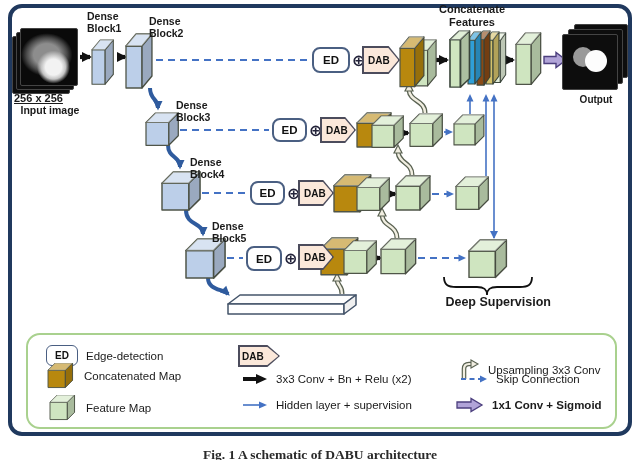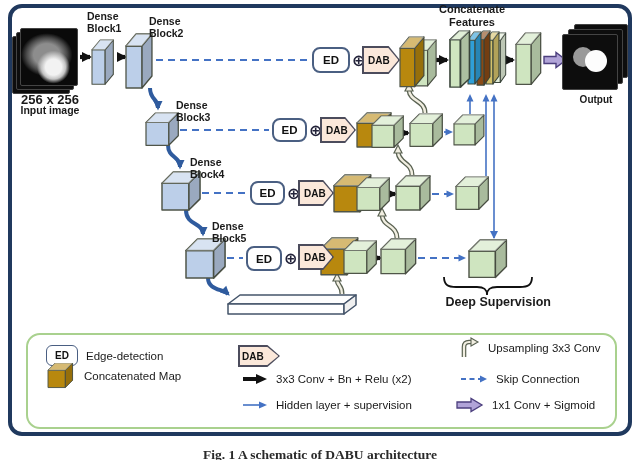--- a/index.html
+++ b/index.html
@@ -187,21 +187,21 @@
     <use href="#cube" transform="translate(344,241) scale(0.95)" fill="#cfe5c0"></use>
     <use href="#cube" transform="translate(381,239) scale(1.02)" fill="#cfe5c0"></use>
     <use href="#cube" transform="translate(469,240) scale(1.1)" fill="#cfe5c0"></use>
 
     <path d="M444,277 C444,285 448,287 456,287 L477,287 C484,287 487,289 487,295 C487,289 490,287 497,287 L520,287 C528,287 532,285 532,277" fill="none" stroke="#111" stroke-width="1.8"></path>
   </svg>
 
   <div class="imgframe abs" style="left:12px;top:36px;width:58px;height:58px;"></div>
   <div class="imgframe abs" style="left:16px;top:32px;width:58px;height:58px;"></div>
   <div class="imgframe mri abs" style="left:20px;top:28px;width:58px;height:58px;"></div>
-  <div class="lbl" style="left:14px;top:92px;width:72px;text-align:center;font-size:13px;">256 x 256</div>
+  <div class="lbl" style="left:14px;top:92px;width:72px;text-align:left;font-size:11px;text-decoration:underline;">256 x 256</div>
   <div class="lbl" style="left:10px;top:104px;width:80px;text-align:center;font-size:10.5px;">Input image</div>
 
   <div class="lbl blk-lbl" style="left:87px;top:10px;">Dense Block1</div>
   <div class="lbl blk-lbl" style="left:149px;top:15px;">Dense Block2</div>
   <div class="lbl blk-lbl" style="left:176px;top:99px;">Dense Block3</div>
   <div class="lbl blk-lbl" style="left:190px;top:156px;">Dense Block4</div>
   <div class="lbl blk-lbl" style="left:212px;top:220px;">Dense Block5</div>
 
   <div class="ed-box" style="left:312px;top:47px;width:38px;height:26px;">ED</div>
   <span class="oplus" style="left:352px;top:53px;">⊕</span>
@@ -252,20 +252,26 @@
     <div class="leg-item" style="left:18px;top:10px;">
       <div class="leg-ed">ED</div>
       <span class="leg-txt">Edge-detection</span>
     </div>
     <div class="leg-item" style="left:18px;top:28px;">
       <svg width="30" height="26" viewBox="0 0 36 36">
         <use href="#cube" fill="#b8880e"></use>
       </svg>
       <span class="leg-txt">Concatenated Map</span>
     </div>
+    <div class="leg-item" style="left:20px;top:60px;">
+      <svg width="30" height="26" viewBox="0 0 36 36">
+        <use href="#cube" fill="#cfe5c0"></use>
+      </svg>
+      <span class="leg-txt">Feature Map</span>
+    </div>
 
     <div class="leg-item" style="left:210px;top:10px;">
       <div class="leg-dab dab" style="position:relative;">
         <div class="p-out"></div>
           <div class="p-in"></div>
         <div class="p-txt" style="padding-left:4px;">DAB</div>
       </div>
     </div>
     <div class="leg-item" style="left:214px;top:38px;">
       <svg width="26" height="12" viewBox="0 0 26 12">
@@ -274,36 +280,36 @@
       <span class="leg-txt">3x3 Conv + Bn + Relu (x2)</span>
     </div>
     <div class="leg-item" style="left:214px;top:64px;">
       <svg width="26" height="10" viewBox="0 0 26 10">
         <line x1="1" y1="5" x2="18" y2="5" stroke="#4472c4" stroke-width="1.6"></line>
         <polygon points="17,1.5 25,5 17,8.5" fill="#4472c4"></polygon>
       </svg>
       <span class="leg-txt">Hidden layer + supervision</span>
     </div>
 
-    <div class="leg-item" style="left:430px;top:2px;align-items:center;">
+    <div class="leg-item" style="left:430px;top:24px;align-items:center;">
       <svg width="22" height="21" viewBox="0 0 22 21">
         <path d="M6,20 V10 Q6,5 11,5 H13" fill="none" stroke="#5a6252" stroke-width="4.6"></path>
         <path d="M6,20 V10 Q6,5 11,5 H13" fill="none" stroke="#f1eee1" stroke-width="2.2"></path>
         <polygon points="13,1 20,5 13,9" fill="#f1eee1" stroke="#5a6252" stroke-width="1.1"></polygon>
       </svg>
       <span class="leg-txt">Upsampling 3x3 Conv</span>
     </div>
     <div class="leg-item" style="left:432px;top:38px;">
       <svg width="28" height="10" viewBox="0 0 28 10">
         <line x1="1" y1="5" x2="20" y2="5" stroke="#4472c4" stroke-width="1.8" stroke-dasharray="5 3.5"></line>
         <polygon points="20,1.5 27,5 20,8.5" fill="#4472c4"></polygon>
       </svg>
       <span class="leg-txt">Skip Connection</span>
     </div>
-    <div class="leg-item" style="left:428px;top:62px;">
+    <div class="leg-item" style="left:428px;top:62px;font-weight:bold;">
       <svg width="28" height="16" viewBox="0 0 28 16">
         <polygon points="1,5 15,5 15,1.5 26,8 15,14.5 15,11 1,11" fill="#b1a4d8" stroke="#4c3f7e" stroke-width="1.3"></polygon>
       </svg>
       <span class="leg-txt">1x1 Conv + Sigmoid</span>
     </div>
   </div>
 
   <div class="caption">Fig. 1 A schematic of DABU architecture</div>
 </div>
 

